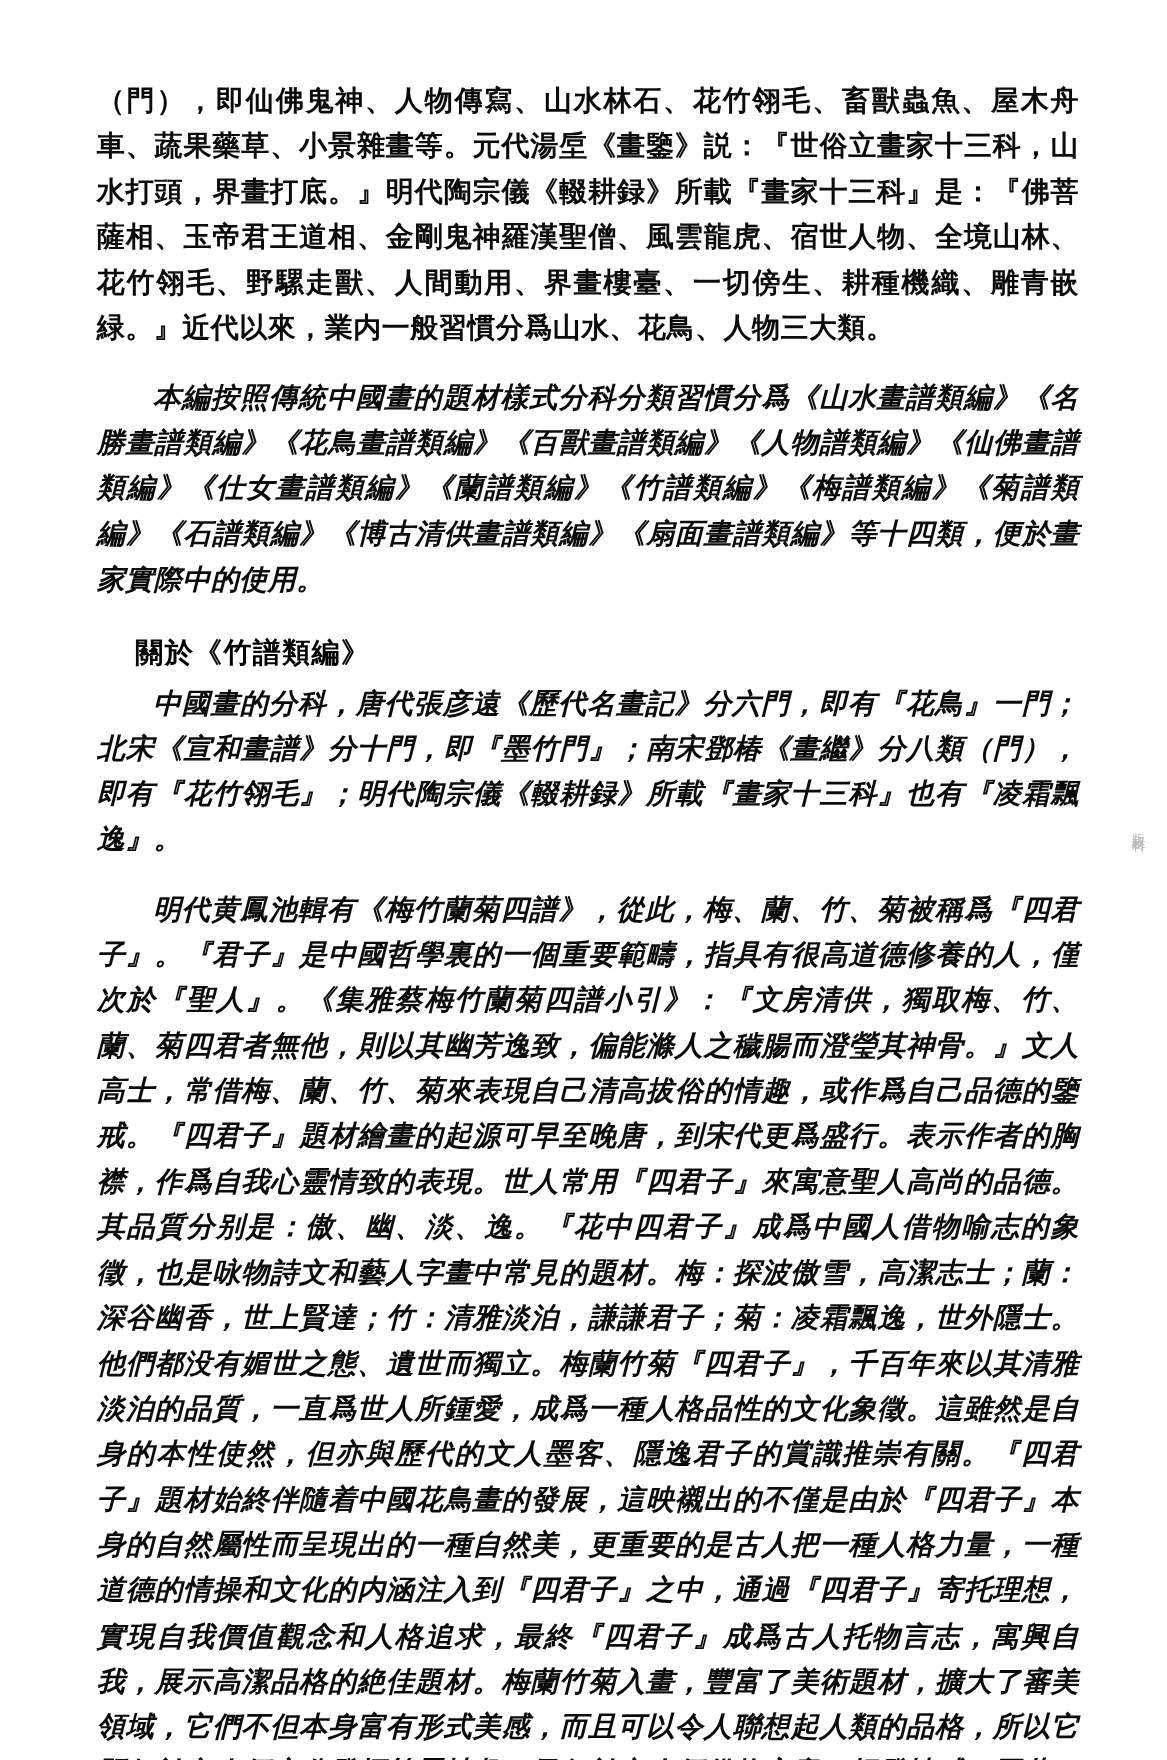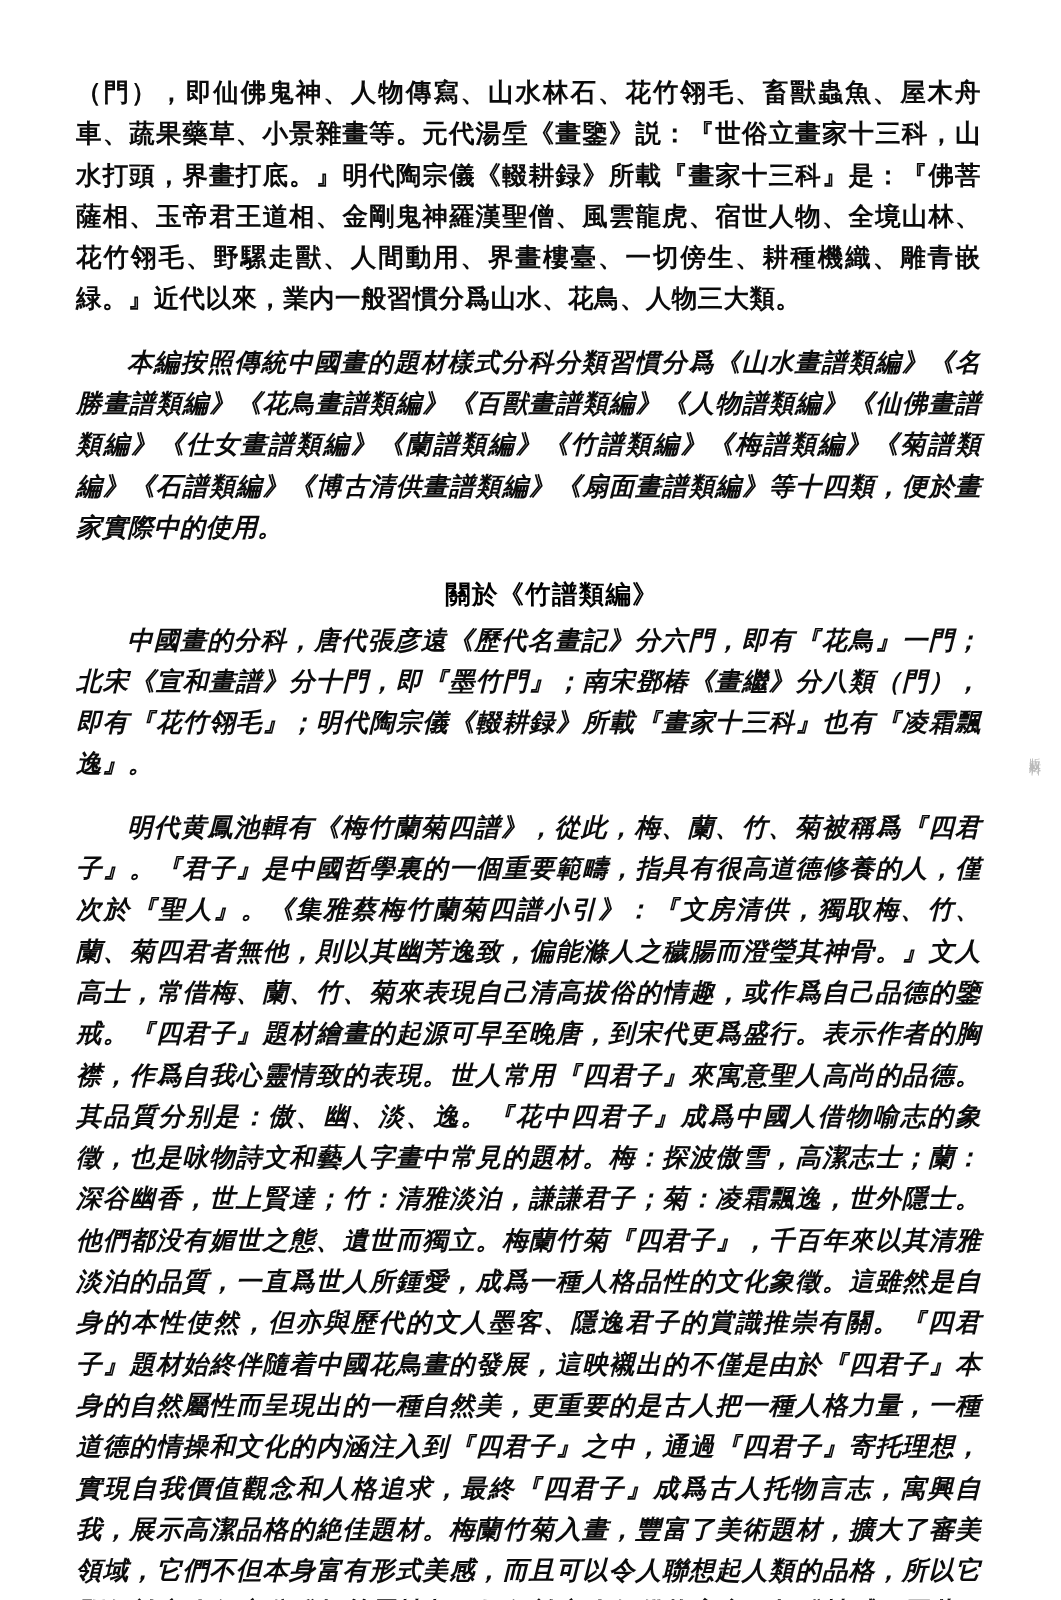--- a/index.html
+++ b/index.html
@@ -20,40 +20,39 @@
     box-sizing: border-box;
     padding: 72px 80px 40px 72px;
     overflow: hidden;
   }
   .para {
     font-size: 25.5px;
     line-height: 1.62;
     text-align: justify;
     text-justify: inter-character;
     letter-spacing: 0.4px;
-    margin: 0 0 4px 4px;
+    margin: 0 0 4px 16px;
     font-weight: 700;
     color: #0b0b0b;
   }
   .para.indent {
     text-indent: 2em;
     font-style: italic;
   }
   .para.gap {
     margin-top: 22px;
   }
   .heading {
     font-size: 25.5px;
     line-height: 1.62;
     font-weight: 900;
     letter-spacing: 1.2px;
     margin: 26px 0 4px 0;
     text-indent: 2em;
     color: #000000;
-    text-align: center;
   }
   .vertical-note {
     position: absolute;
     right: 18px;
     top: 748px;
     writing-mode: vertical-rl;
     text-orientation: upright;
     font-size: 12px;
     letter-spacing: 2px;
     color: #b9b9b9;

